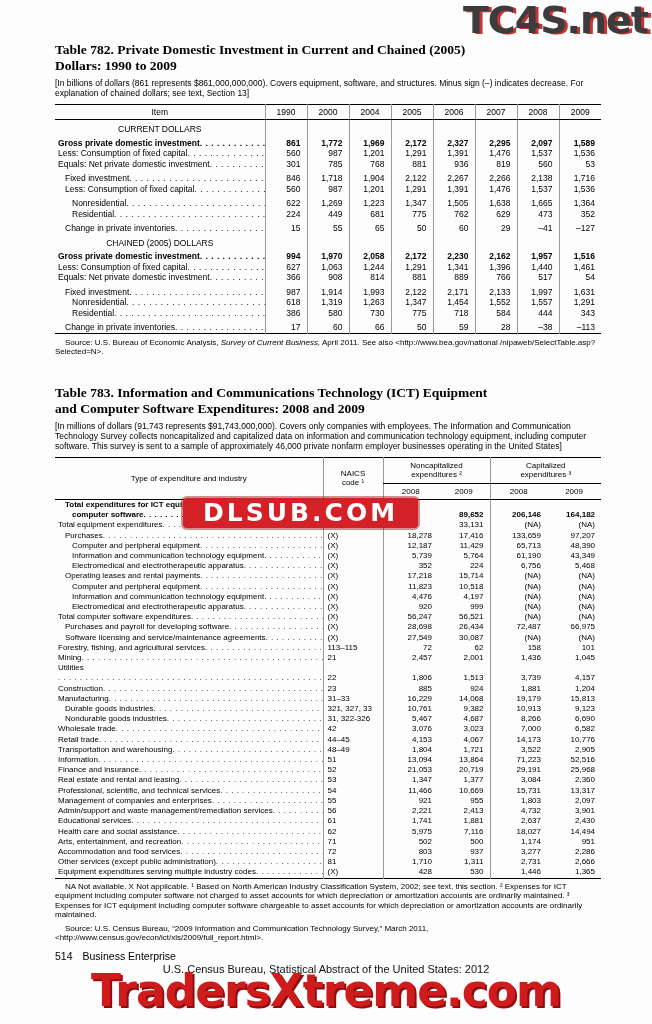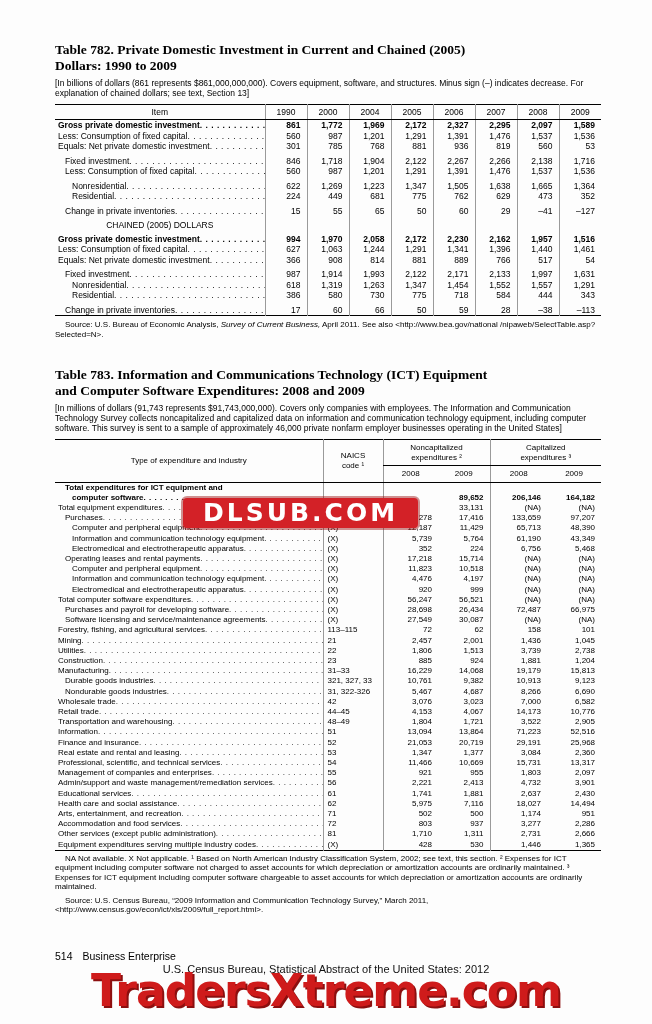--- a/index.html
+++ b/index.html
@@ -83,20 +83,31 @@
           <th>2000</th>
           <th>2004</th>
           <th>2005</th>
           <th>2006</th>
           <th>2007</th>
           <th>2008</th>
           <th>2009</th>
         </tr>
       </thead>
       <tbody id="t782-body">
+          <tr>
+            <td class="section">CURRENT DOLLARS</td>
+            <td class="num"></td>
+            <td class="num"></td>
+            <td class="num"></td>
+            <td class="num"></td>
+            <td class="num"></td>
+            <td class="num"></td>
+            <td class="num"></td>
+            <td class="num"></td>
+          </tr>
           <tr class="bold">
             <td>
               <span class="lbl" style="padding-left: 3px;">
                 <span>Gross private domestic investment</span>
                 <span class="dots"></span>
               </span>
             </td>
             <td class="num">861</td>
             <td class="num">1,772</td>
             <td class="num">1,969</td>
@@ -572,30 +583,30 @@
               </span>
             </td>
             <td class="naics bl">21</td>
             <td class="num bl">2,457</td>
             <td class="num">2,001</td>
             <td class="num bl">1,436</td>
             <td class="num">1,045</td>
           </tr>
           <tr>
             <td>
-              <span class="lbl" style="padding-left: 3px;">
+              <span class="lbl" style="padding-left: 3px; flex-direction: column;">
                 <span>Utilities</span>
                 <span class="dots"></span>
               </span>
             </td>
             <td class="naics bl">22</td>
             <td class="num bl">1,806</td>
             <td class="num">1,513</td>
             <td class="num bl">3,739</td>
-            <td class="num">2,738</td>
+            <td class="num">4,157</td>
           </tr>
           <tr>
             <td>
               <span class="lbl" style="padding-left: 3px;">
                 <span>Construction</span>
                 <span class="dots"></span>
               </span>
             </td>
             <td class="naics bl">23</td>
             <td class="num bl">885</td>
@@ -843,16 +854,17 @@
     <p class="fn">NA Not available.  X Not applicable.  ¹ Based on North American Industry Classification System, 2002; see text, this section.  ² Expenses for ICT equipment including computer software not charged to asset accounts for which depreciation or amortization accounts are ordinarily maintained.  ³ Expenses for ICT equipment including computer software chargeable to asset accounts for which depreciation or amortization accounts are ordinarily maintained.</p>
     <p class="src">Source: U.S. Census Bureau, “2009 Information and Communication Technology Survey,” March 2011, &lt;http://www.census.gov/econ/ict/xls/2009/full_report.html&gt;.</p>
 
   </div>
 
   <div class="footer-left">
     <span class="pg">514</span><span>Business Enterprise</span>
   </div>
   <div class="census-line">U.S. Census Bureau, Statistical Abstract of the United States: 2012</div>
 
+  <div class="wm-top">TC4S.net</div>
   <div class="wm-mid">DLSUB.COM</div>
   <div class="wm-bottom">TradersXtreme.com</div>
 
 </div>
 
 </body></html>

